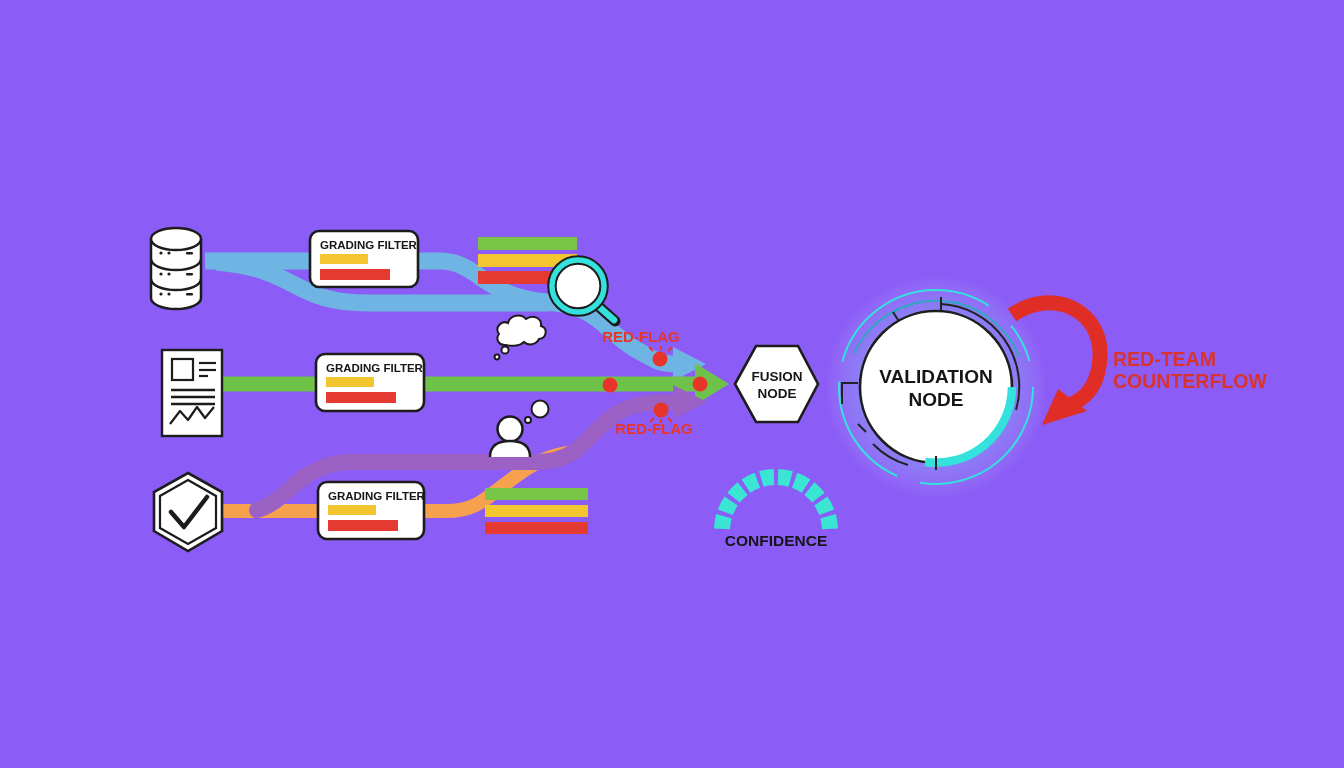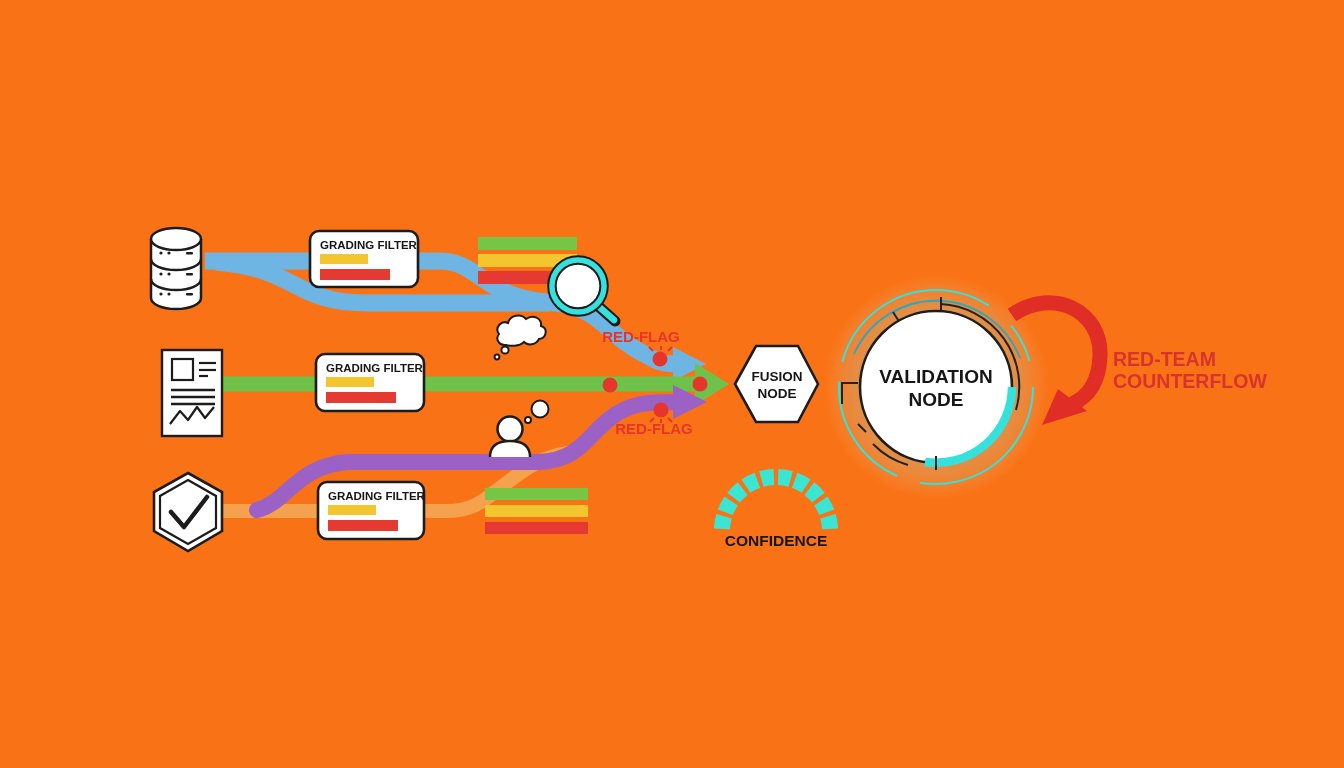--- a/index.html
+++ b/index.html
@@ -1,16 +1,16 @@
 <!DOCTYPE html>
 <html><head>
 <meta charset="utf-8">
 <style>
   html,body{margin:0;padding:0;background:#fff;}
-  .canvas{position:relative;width:1344px;height:768px;background:#f97316;overflow:hidden;
+  .canvas{position:relative;width:1344px;height:768px;background:#8b5cf6;overflow:hidden;
           font-family:"Liberation Sans",sans-serif;}
   svg{position:absolute;left:0;top:0;}
   text{font-family:"Liberation Sans",sans-serif;}
   .t-bold{font-weight:bold;fill:#161616;}
   .t-red{font-weight:bold;}
 </style>
 </head>
 <body>
 
 <div class="canvas">

